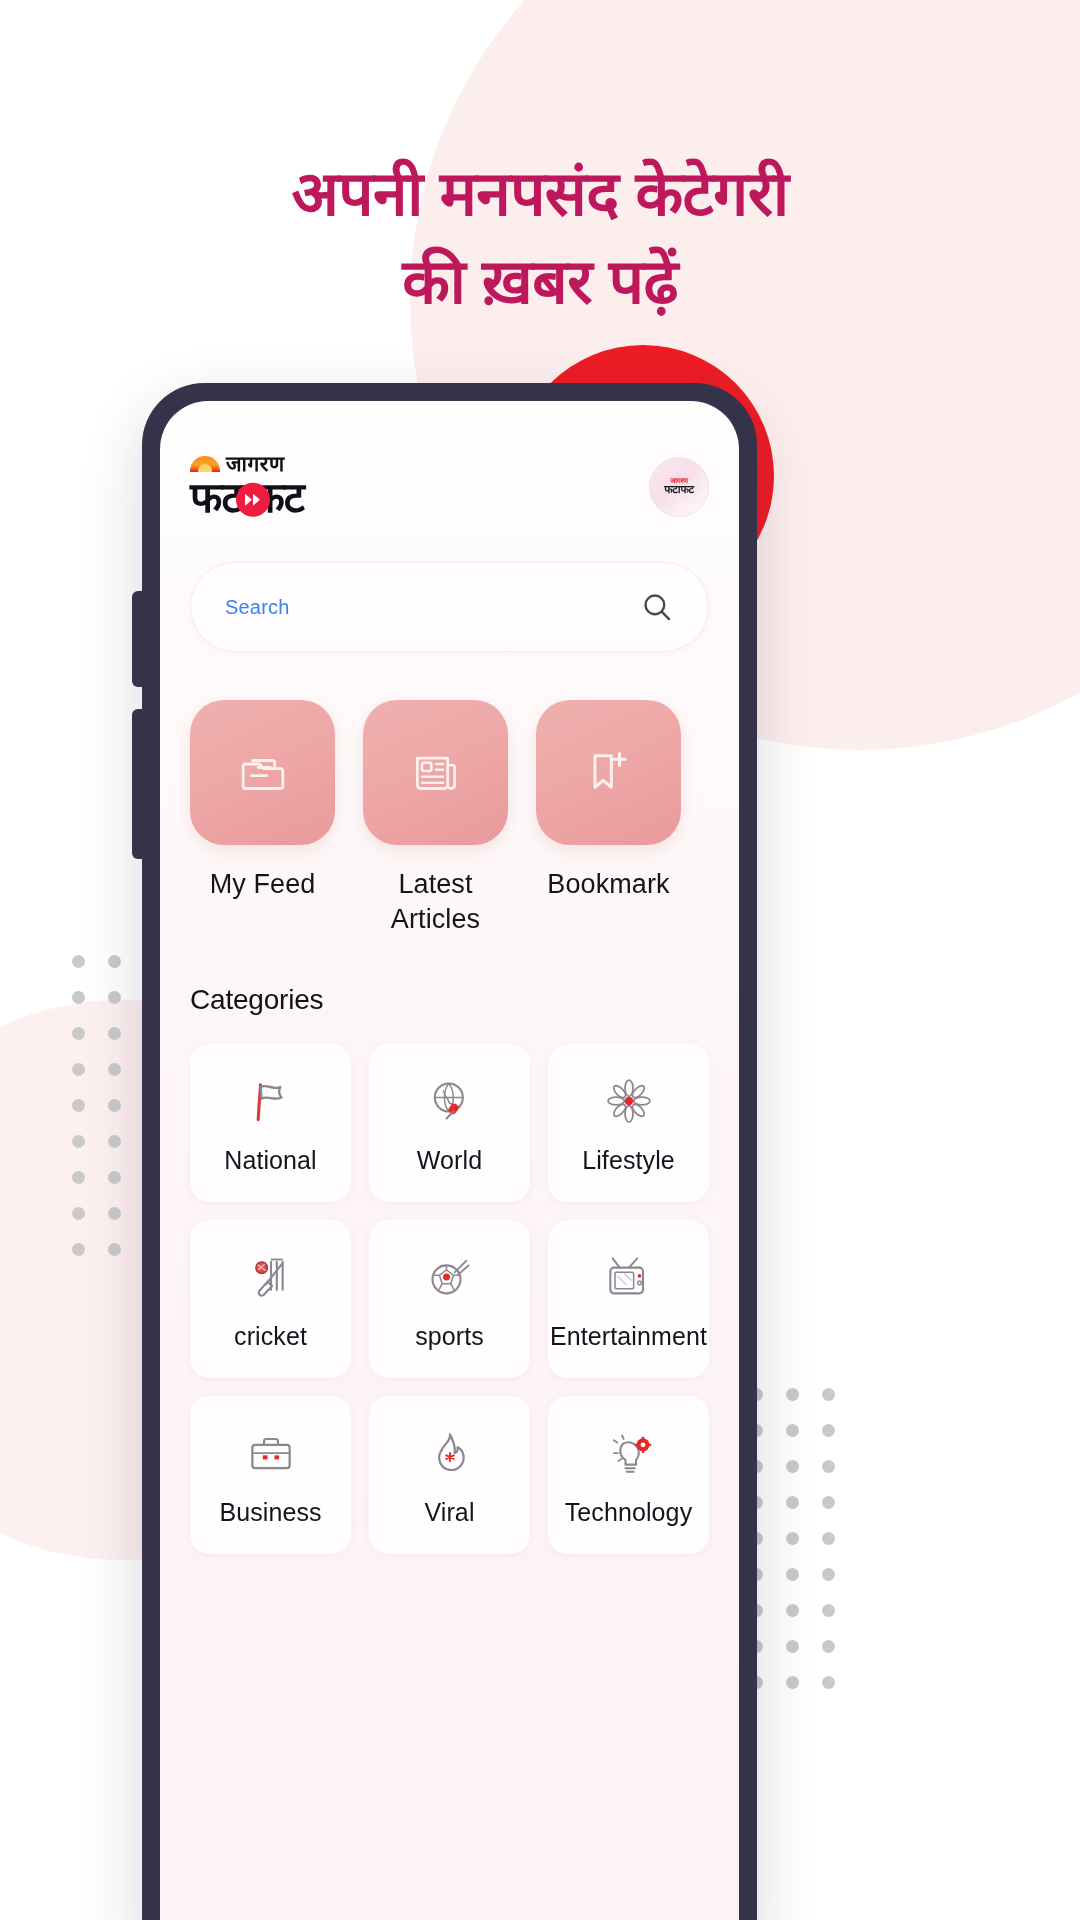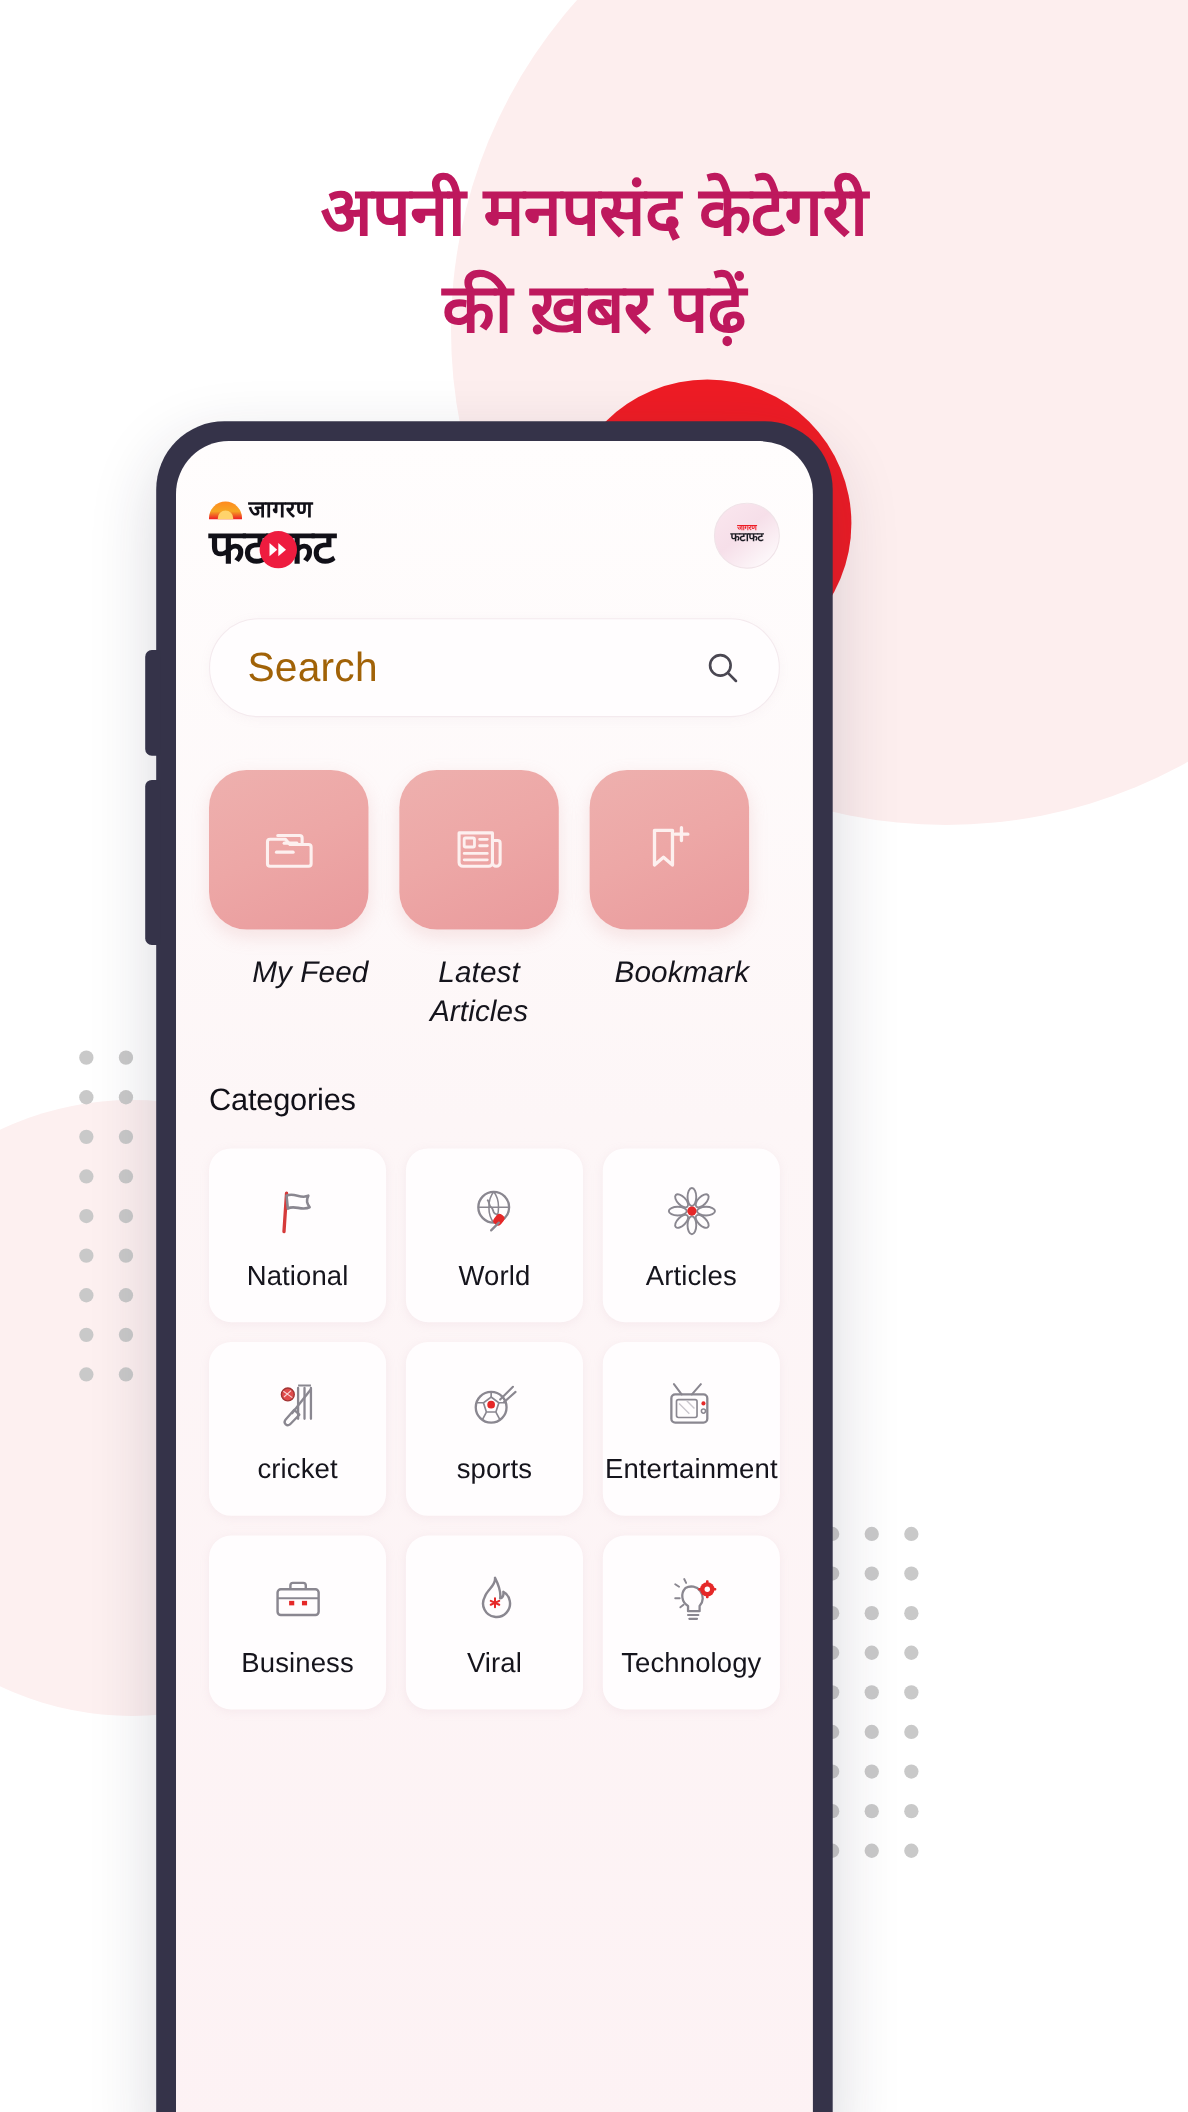--- a/index.html
+++ b/index.html
@@ -109,26 +109,26 @@
   }
   .avatar-mark .top{display:block;font-size:7px;color:#ee1c25;}
 
   
   .search-bar{
     margin:42px 6px 0 6px;height:88px;border-radius:46px;background:#fffdfe;
     border:1px solid #f4eaee;
     display:flex;align-items:center;padding:0 34px;
     box-shadow:0 2px 10px rgba(190,160,175,.07);
   }
-  .search-text{flex:1;font-size:37px;color:#a16207;letter-spacing:.2px;}
+  .search-text{flex:1;font-size:20px;color:#3b82f6;letter-spacing:.2px;}
   .search-icon{width:34px;height:34px;flex:none;}
 
   
   .quick-row{display:flex;gap:28px;margin:48px 6px 0 6px;}
-  .quick{width:145px;display:flex;flex-direction:column;align-items:flex-end;font-style:italic;}
+  .quick{width:145px;display:flex;flex-direction:column;align-items:center;}
   .quick-tile{
     width:145px;height:145px;border-radius:34px;
     background:linear-gradient(155deg,#eeb0ae 0%,#eda7a6 48%,#e99a9c 100%);
     display:flex;align-items:center;justify-content:center;
     box-shadow:0 6px 16px rgba(220,150,150,.22);
   }
   .quick-label{
     margin-top:22px;font-size:27px;color:#15141c;text-align:center;line-height:1.28;letter-spacing:.1px;
   }
 
@@ -338,21 +338,21 @@
                 <ellipse cx="13" cy="24" rx="7" ry="3.4"></ellipse>
                 <ellipse cx="35" cy="24" rx="7" ry="3.4"></ellipse>
                 <ellipse cx="16" cy="16" rx="3.2" ry="6.4" transform="rotate(-45 16 16)"></ellipse>
                 <ellipse cx="32" cy="32" rx="3.2" ry="6.4" transform="rotate(-45 32 32)"></ellipse>
                 <ellipse cx="32" cy="16" rx="3.2" ry="6.4" transform="rotate(45 32 16)"></ellipse>
                 <ellipse cx="16" cy="32" rx="3.2" ry="6.4" transform="rotate(45 16 32)"></ellipse>
               </g>
               <circle cx="24" cy="24" r="3.6" fill="#e52828"></circle>
             </svg>
           </span>
-          <span class="cat-label">Articles</span>
+          <span class="cat-label">Lifestyle</span>
         </div>
 
         <div class="cat-card">
           <span class="cat-icon">
             <svg width="56" height="56" viewBox="0 0 48 48" fill="none" aria-hidden="true">
               <path d="M24 11 v24 M29 11 v24 M34 11 v24" stroke="#8a8790" stroke-width="1.8" stroke-linecap="round"></path>
               <path d="M24 9 h10" stroke="#8a8790" stroke-width="1.6"></path>
               <path d="M34 12 L19 31" stroke="#8a8790" stroke-width="1.8"></path>
               <path d="M21 28 l-7 8 a2.5 2.5 0 0 0 3.6 3.4 l7.4-7.6z" stroke="#8a8790" stroke-width="1.8" stroke-linejoin="round" fill="none"></path>
               <circle cx="16" cy="16" r="5" fill="#e04b4b" stroke="#a23434" stroke-width="1.1"></circle>

